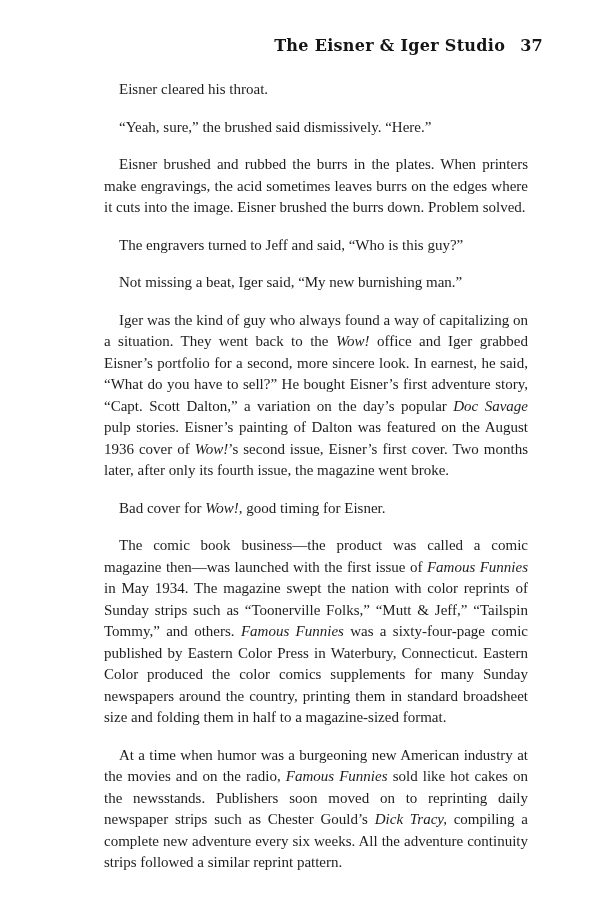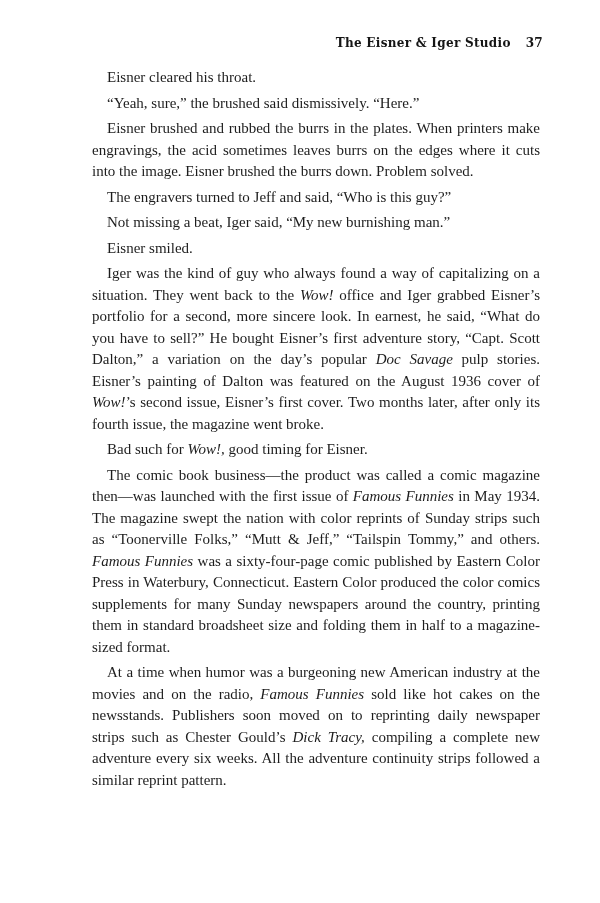--- a/index.html
+++ b/index.html
@@ -17,40 +17,40 @@
     color: #1d1d1d;
   }
   .running-header {
     position: absolute;
     top: 36px;
     left: 88px;
     right: 57px;
     text-align: right;
     font-family: "DejaVu Serif", serif;
     font-weight: bold;
-    font-size: 12px;
+    font-size: 16px;
     letter-spacing: 0.3px;
     color: #151515;
     white-space: nowrap;
   }
   .running-header .page-number {
     margin-left: 15px;
   }
   .body-text {
     position: absolute;
     top: 63px;
     left: 88px;
     width: 456px;
     font-size: 15px;
     line-height: 21.5px;
     text-align: justify;
     color: #1d1d1d;
   }
   .body-text p {
-    margin: 4px;
+    margin: 16px;
     padding: 0;
     text-indent: 15px;
   }
   .body-text em {
   }
 </style>
 </head>
 <body>
 
 <div class="page">
@@ -58,20 +58,19 @@
   <div class="running-header">
     <span>The Eisner &amp; Iger Studio</span><span class="page-number">37</span>
   </div>
 
   <div class="body-text">
       <p><span>Eisner cleared his throat.</span></p>
       <p><span>“Yeah, sure,” the brushed said dismissively. “Here.”</span></p>
       <p><span>Eisner brushed and rubbed the burrs in the plates. When printers make engravings, the acid sometimes leaves burrs on the edges where it cuts into the image. Eisner brushed the burrs down. Problem solved.</span></p>
       <p><span>The engravers turned to Jeff and said, “Who is this guy?”</span></p>
       <p><span>Not missing a beat, Iger said, “My new burnishing man.”</span></p>
-      <p><span>Eisner smiled.</span></p>
       <p><span>Iger was the kind of guy who always found a way of capitalizing on a situation. They went back to the </span><em>Wow!</em><span> office and Iger grabbed Eisner’s portfolio for a second, more sincere look. In earnest, he said, “What do you have to sell?” He bought Eisner’s first adventure story, “Capt. Scott Dalton,” a variation on the day’s popular </span><em>Doc Savage</em><span> pulp stories. Eisner’s painting of Dalton was featured on the August 1936 cover of </span><em>Wow!</em><span>’s second issue, Eisner’s first cover. Two months later, after only its fourth issue, the magazine went broke.</span></p>
-      <p><span>Bad such for </span><em>Wow!,</em><span> good timing for Eisner.</span></p>
+      <p><span>Bad cover for </span><em>Wow!,</em><span> good timing for Eisner.</span></p>
       <p><span>The comic book business—the product was called a comic magazine then—was launched with the first issue of </span><em>Famous Funnies</em><span> in May 1934. The magazine swept the nation with color reprints of Sunday strips such as “Toonerville Folks,” “Mutt &amp; Jeff,” “Tailspin Tommy,” and others. </span><em>Famous Funnies</em><span> was a sixty-four-page comic published by Eastern Color Press in Waterbury, Connecticut. Eastern Color produced the color comics supplements for many Sunday newspapers around the country, printing them in standard broadsheet size and folding them in half to a magazine-sized format.</span></p>
       <p><span>At a time when humor was a burgeoning new American industry at the movies and on the radio, </span><em>Famous Funnies</em><span> sold like hot cakes on the newsstands. Publishers soon moved on to reprinting daily newspaper strips such as Chester Gould’s </span><em>Dick Tracy,</em><span> compiling a complete new adventure every six weeks. All the adventure continuity strips followed a similar reprint pattern.</span></p>
     </div>
 
 </div>
 
 </body></html>

